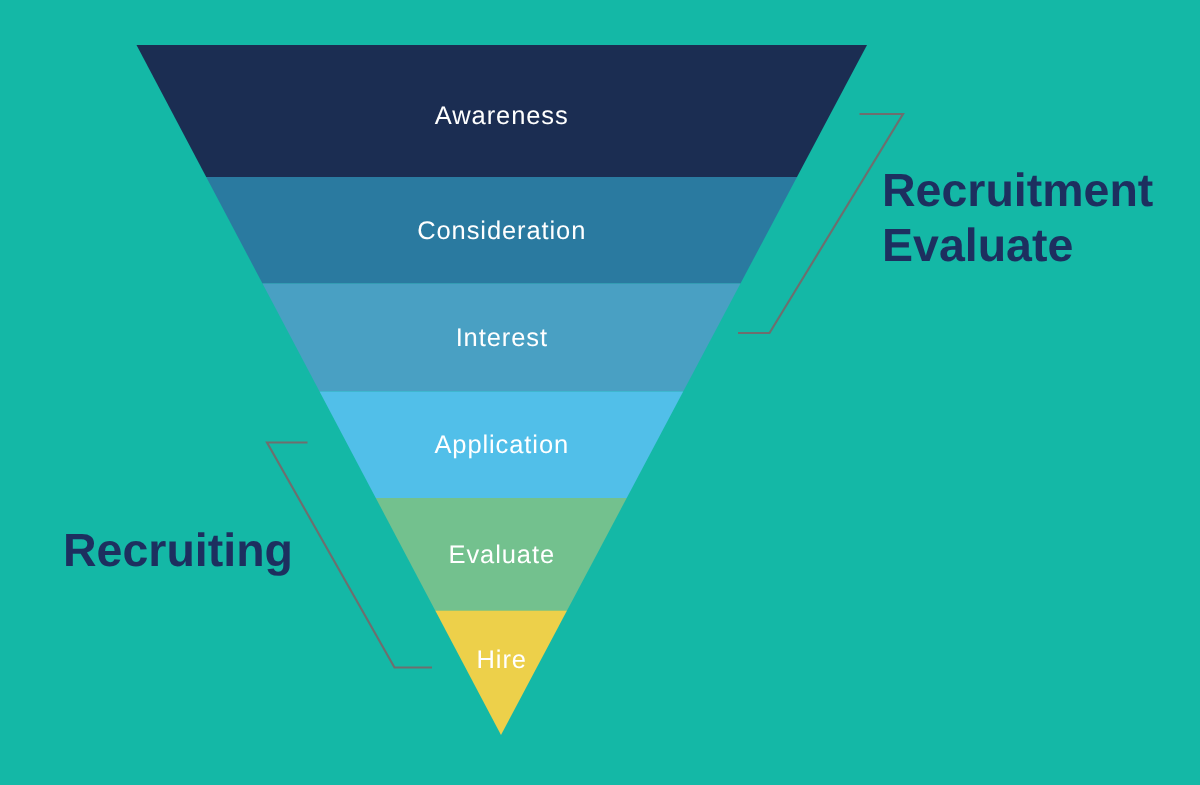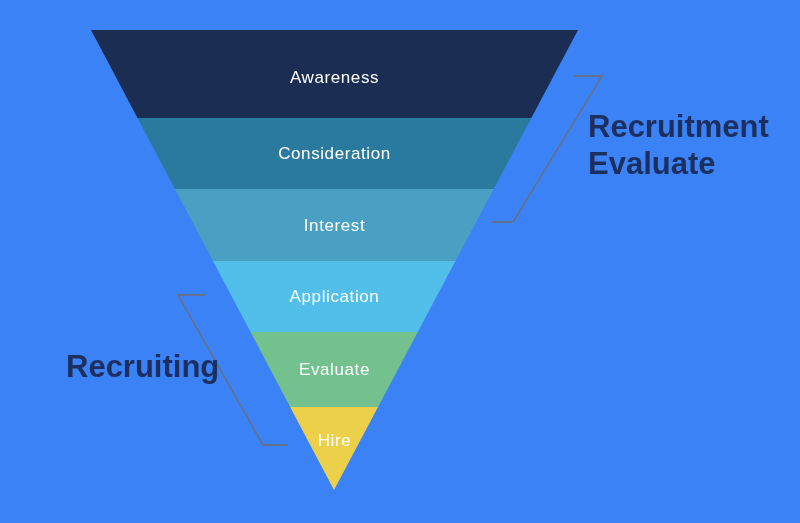--- a/index.html
+++ b/index.html
@@ -5,21 +5,21 @@
   html, body {
     margin: 0;
     padding: 0;
     background: #ffffff;
     font-family: "Liberation Sans", sans-serif;
   }
   .canvas {
     position: relative;
     width: 800px;
     height: 523px;
-    background: #3b82f6;
+    background: #14b8a6;
     overflow: hidden;
   }
   svg.funnel {
     position: absolute;
     left: 0;
     top: 0;
   }
   .stage-label {
     font-family: "Liberation Sans", sans-serif;
     font-size: 17px;
@@ -28,21 +28,21 @@
   }
   .side-label {
     position: absolute;
     color: #1d2f5f;
     font-size: 31px;
     line-height: 37px;
     font-weight: 600;
     white-space: nowrap;
   }
   .side-label-right { left: 588px; top: 108px; }
-  .side-label-left  { left: 42px;  top: 348px; margin-left: 24px; }
+  .side-label-left  { left: 42px;  top: 348px; }
 </style>
 </head>
 <body>
 
 <div class="canvas">
 
   <svg id="funnel-svg" class="funnel" width="800" height="523" viewBox="0 0 800 523">
       <polygon points="91,30 578,30 531.3217391304348,118 137.48695652173913,118" fill="#1b2d52"></polygon>
       <text x="334.5" y="77" text-anchor="middle" dominant-baseline="central" class="stage-label" fill="#ffffff">Awareness</text>
       <polygon points="137.48695652173913,118 531.3217391304348,118 493.6608695652174,189 174.99347826086955,189" fill="#2a7aa0"></polygon>

